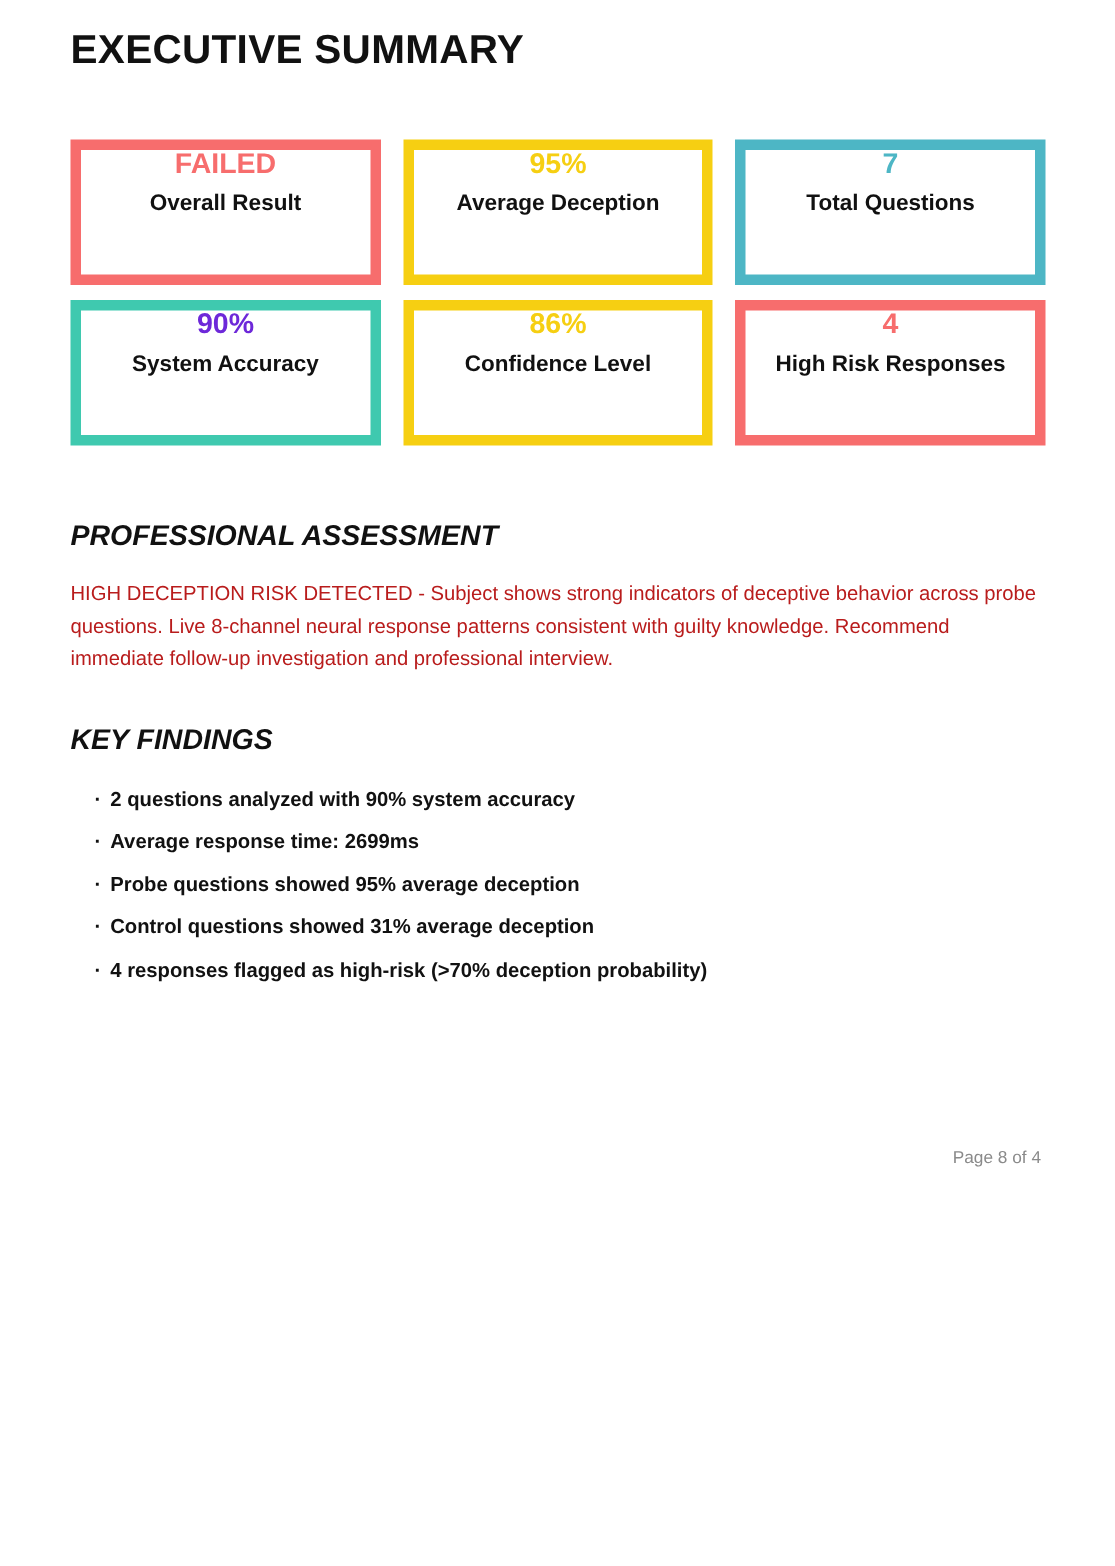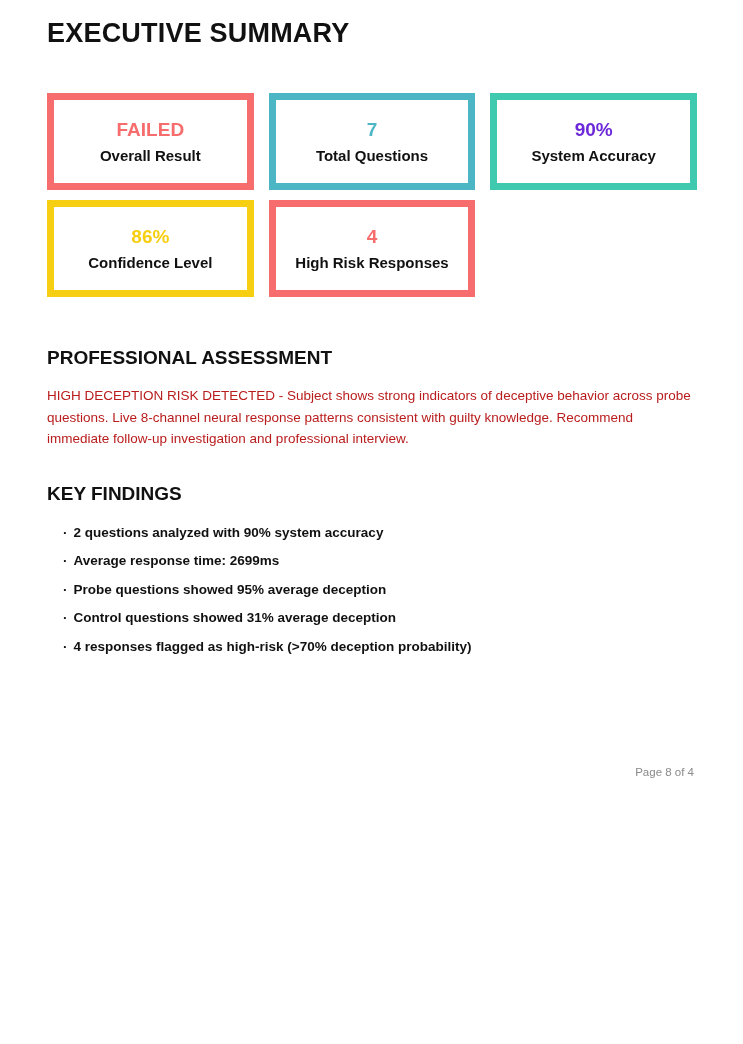--- a/index.html
+++ b/index.html
@@ -33,21 +33,20 @@
     row-gap: 10px;
   }
   .stat-card {
     box-sizing: border-box;
     height: 97px;
     background: #ffffff;
     border: 7px solid #cccccc;
     display: flex;
     flex-direction: column;
     align-items: center;
-    justify-content: center;
     text-align: center;
   }
   .stat-value {
     font-size: 19px;
     font-weight: bold;
     line-height: 19px;
     margin-bottom: 10px;
   }
   .stat-label {
     font-size: 15px;
@@ -63,20 +62,21 @@
   .c-tealblue   .stat-value { color: #4DB6C5; }
   .c-tealgreen  { border-color: #3FC9AF; }
   .c-tealgreen  .stat-value { color: #6d28d9; }
 
   .section-heading {
     margin: 0;
     font-size: 19px;
     line-height: 21px;
     font-weight: bold;
     color: #111111;
+    font-style: italic;
   }
   .assessment-heading { margin-top: 50px; }
   .assessment-body {
     margin: 17px 0 0 0;
     font-size: 13.5px;
     line-height: 21.5px;
     font-weight: normal;
     color: #b91c1c;
   }
   .findings-heading { margin-top: 33px; }
@@ -114,20 +114,24 @@
 
     <h1 class="page-title">EXECUTIVE SUMMARY</h1>
 
     <div class="cards-grid">
 
       <div class="stat-card c-red">
         <div class="stat-value">FAILED</div>
         <div class="stat-label">Overall Result</div>
       </div>
 
+      <div class="stat-card c-yellow">
+        <div class="stat-value">95%</div>
+        <div class="stat-label">Average Deception</div>
+      </div>
 
       <div class="stat-card c-tealblue">
         <div class="stat-value">7</div>
         <div class="stat-label">Total Questions</div>
       </div>
 
       <div class="stat-card c-tealgreen">
         <div class="stat-value">90%</div>
         <div class="stat-label">System Accuracy</div>
       </div>

